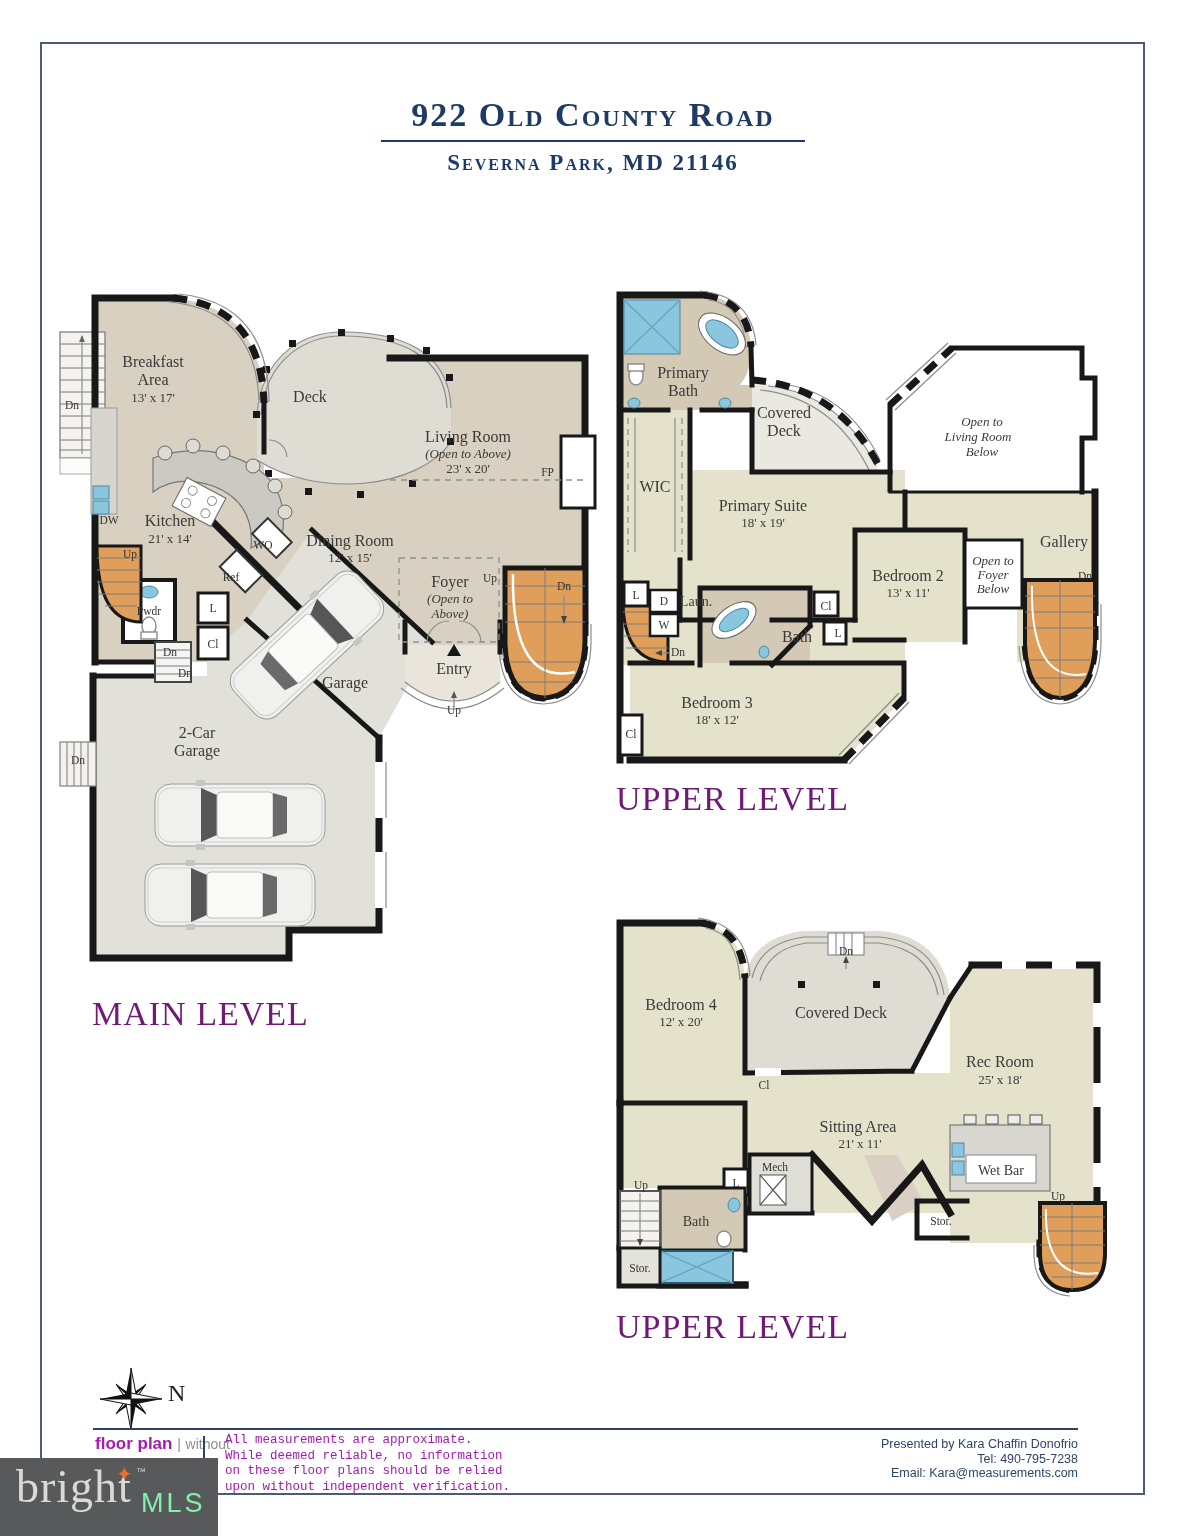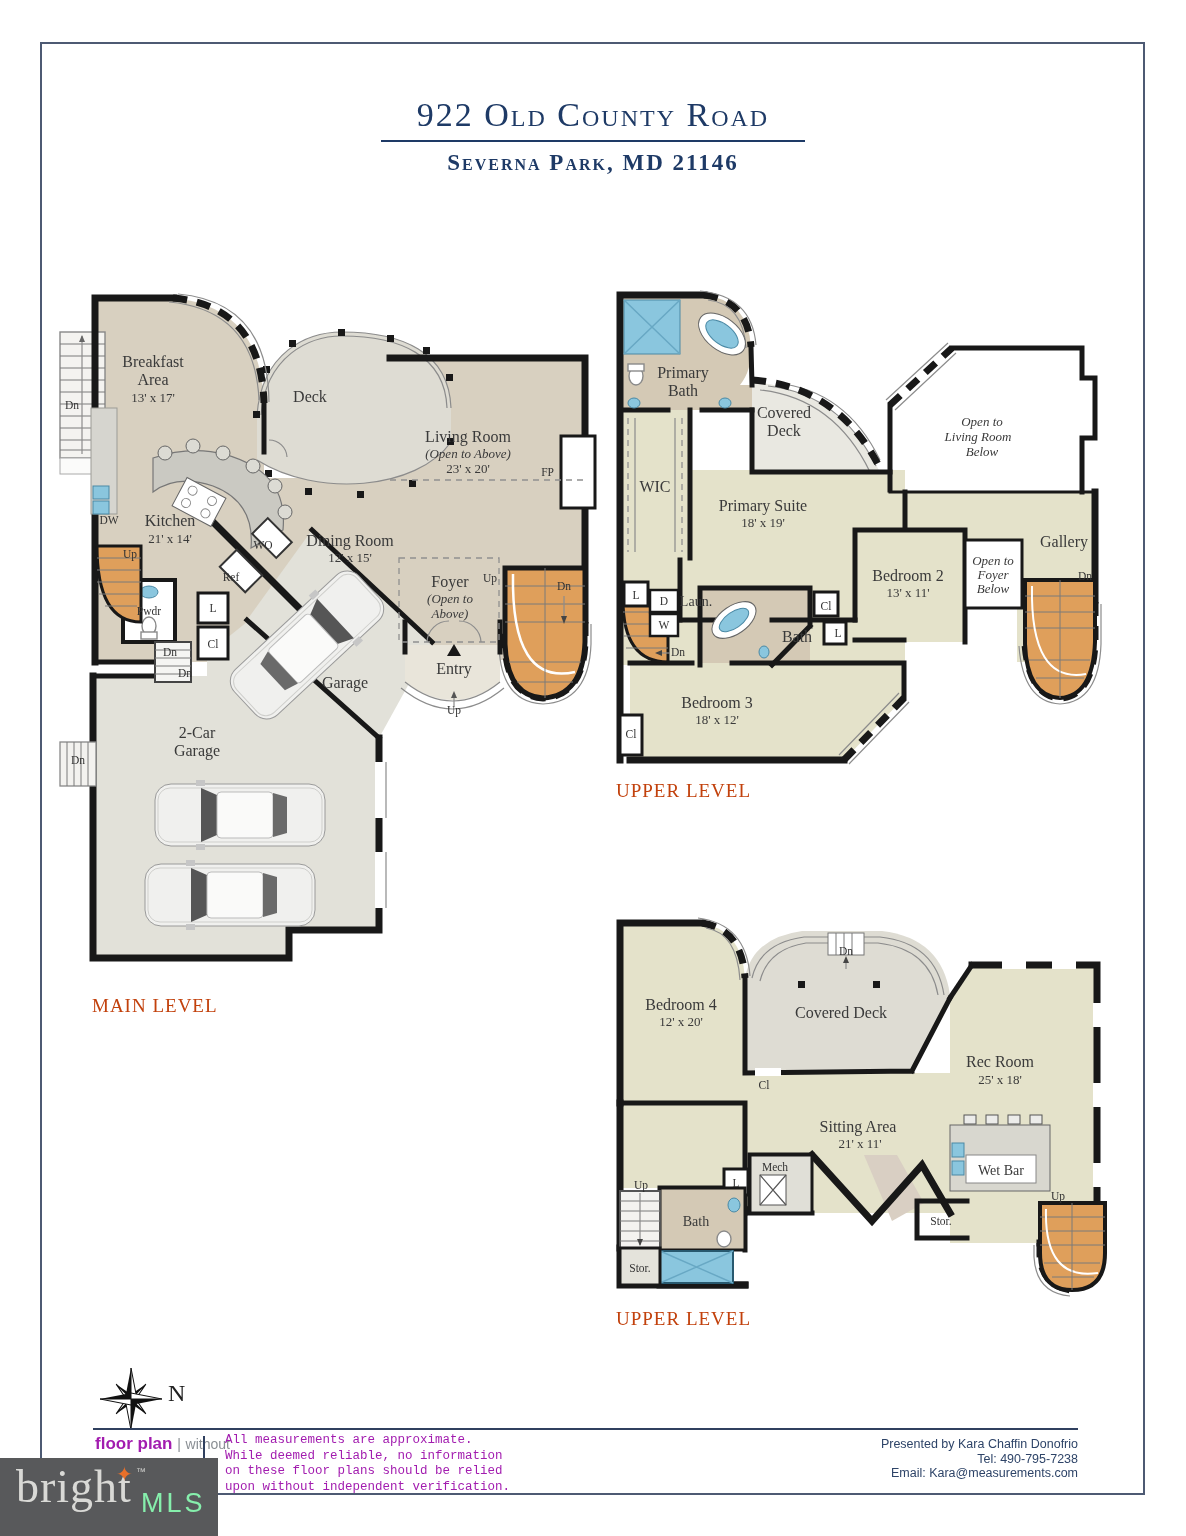--- a/index.html
+++ b/index.html
@@ -1,25 +1,25 @@
 <!DOCTYPE html>
 <html><head>
 <meta charset="utf-8">
 <style>
   html,body{margin:0;padding:0;background:#fff}
   .page{position:relative;width:1186px;height:1536px;background:#fff;overflow:hidden;
         font-family:"Liberation Serif",serif}
   .frame{position:absolute;left:40px;top:42px;width:1101px;height:1449px;
          border:2px solid #4d5a73;background:#fff}
   .title-wrap{position:absolute;left:0;top:96px;width:1186px;text-align:center;color:#1e3a66}
-  .addr{font-size:34px;font-weight:400;font-variant:small-caps;letter-spacing:2px}
+  .addr{font-size:34px;font-weight:700;font-variant:small-caps;letter-spacing:2px}
   .addr-rule{width:424px;height:0;border-top:2px solid #1e3a66;margin:6px auto 8px auto}
   .loc{font-size:23px;font-weight:700;font-variant:small-caps;letter-spacing:2px}
   .plan{position:absolute}
-  .level-label{position:absolute;font-size:19px;letter-spacing:1px;color:#c2410c}
+  .level-label{position:absolute;font-size:34px;letter-spacing:1px;color:#701a75}
   svg text{font-family:"Liberation Serif",serif}
   .rm{font-size:16px;fill:#3a3a3a;text-anchor:middle}
   .rs{font-size:13px;fill:#3a3a3a;text-anchor:middle}
   .ab{font-size:11.5px;fill:#333;text-anchor:middle}
   .it{font-style:italic}
   .w{stroke:#181818;fill:none;stroke-linecap:square}
   .w7{stroke-width:7}.w5{stroke-width:5}.w3{stroke-width:3}
   .thin{stroke:#8c8c8c;stroke-width:1.2;fill:none}
   .step{stroke:#7a7a7a;stroke-width:1;fill:none}
   .dash{stroke:#909090;stroke-width:1.3;fill:none;stroke-dasharray:6 5}

